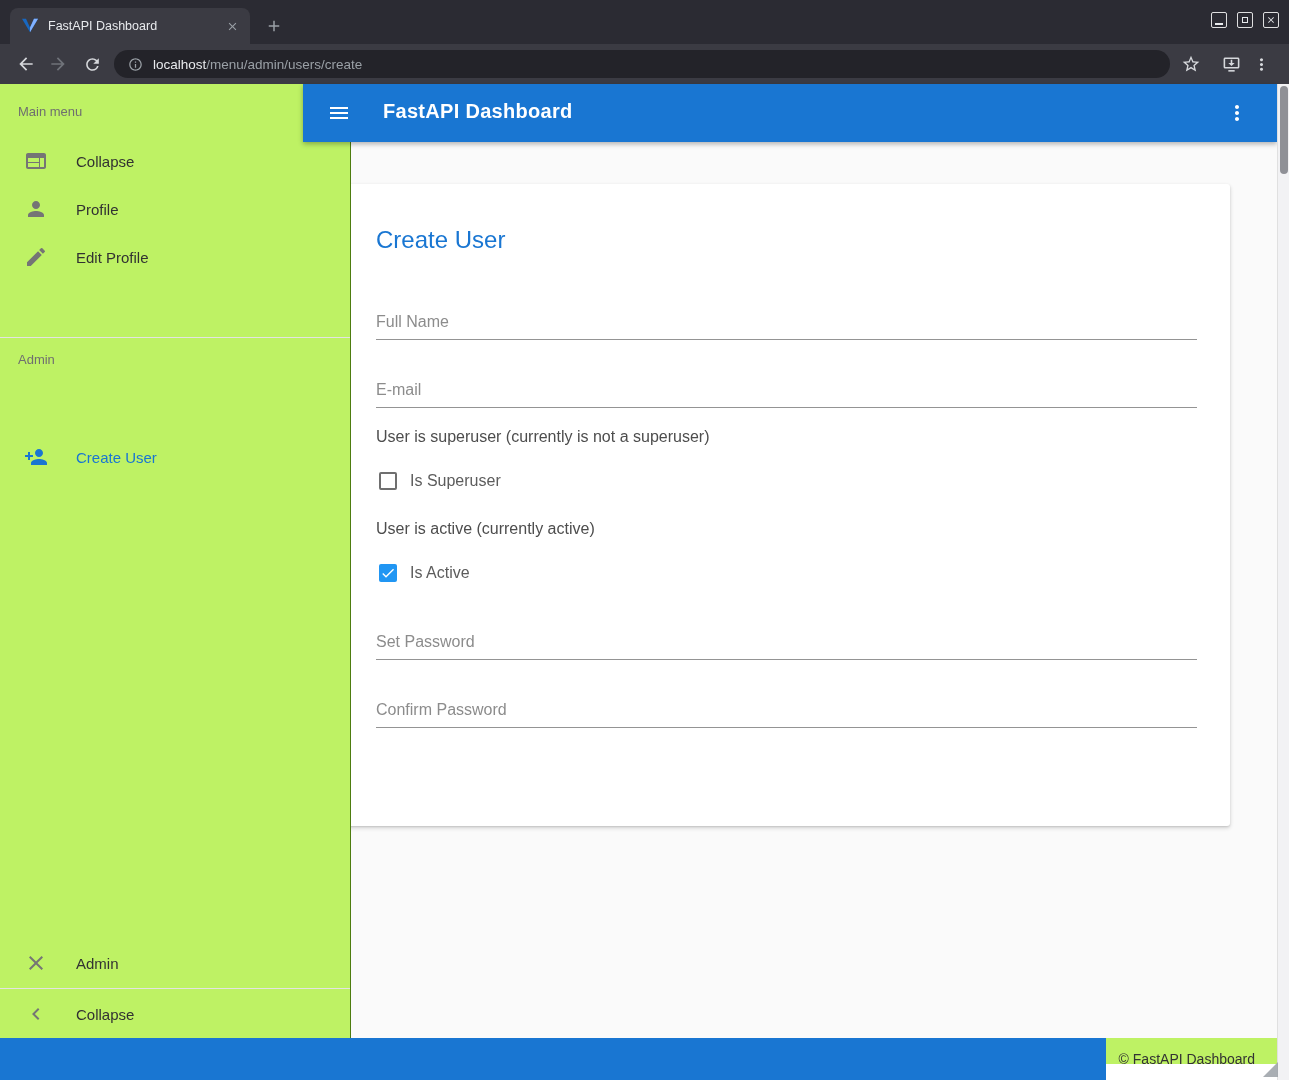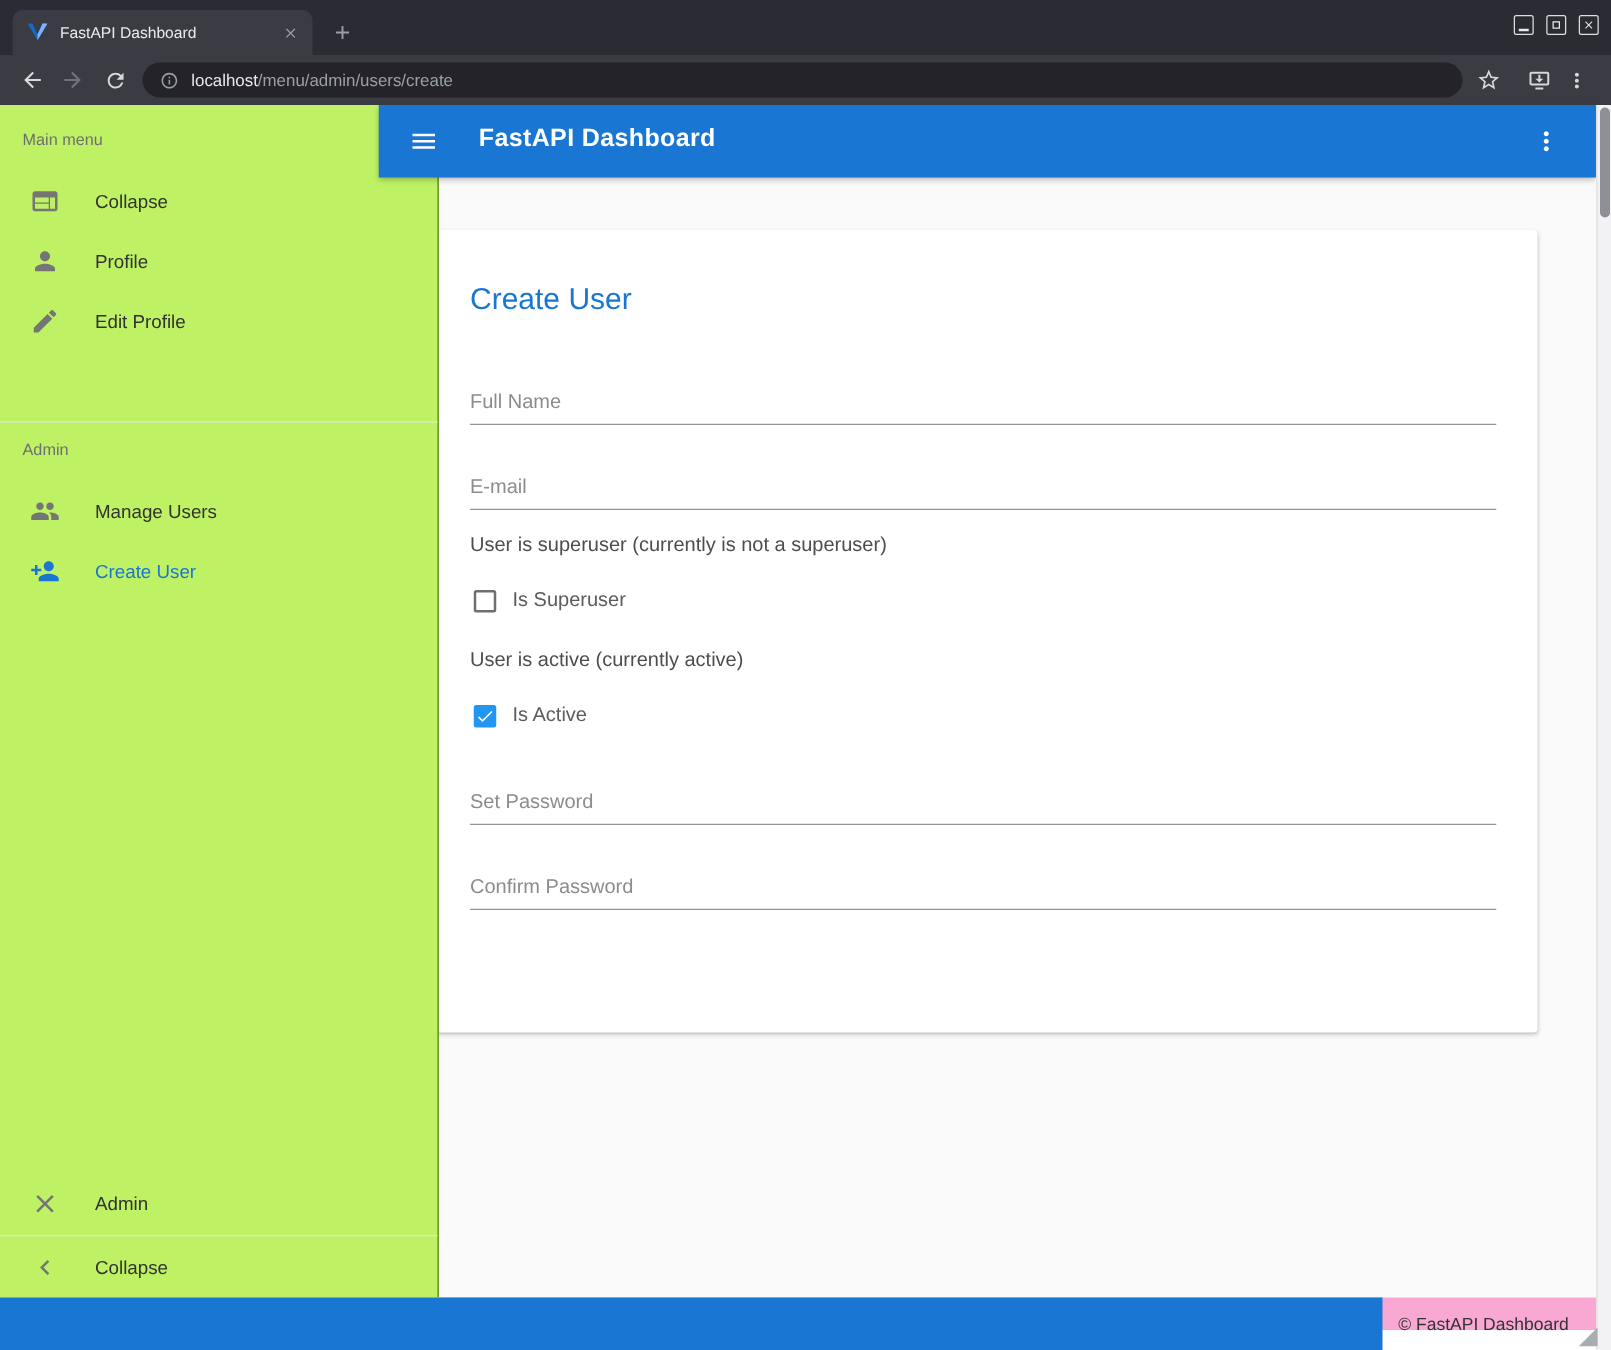--- a/index.html
+++ b/index.html
@@ -81,21 +81,21 @@
   .cb.checked{background:#2196f3;display:flex;align-items:center;justify-content:center;}
   .cb.checked svg{width:16px;height:16px;fill:#fff;}
   .cb-label{margin-left:13px;font-size:16px;color:#5c5c5c;}
 
   .btn-row{position:absolute;left:40px;top:567px;display:flex;gap:15px;}
   .btn{min-width:88px;height:36px;background:#f5f5f5;border:none;border-radius:2px;cursor:pointer;
        font-family:"Liberation Sans","DejaVu Sans",sans-serif;font-size:13px;font-weight:700;
        color:#3c3c3c;letter-spacing:.6px;padding:0 16px;
        box-shadow:0 3px 1px -2px rgba(0,0,0,.2),0 2px 2px 0 rgba(0,0,0,.14),0 1px 5px 0 rgba(0,0,0,.12);}
 
-  .footer{position:absolute;left:0;top:1038px;width:1277px;height:26px;background:#f9a8d4;z-index:2;}
+  .footer{position:absolute;left:0;top:1038px;width:1277px;height:26px;background:#bef264;z-index:2;}
   .footer-accent{position:absolute;left:0;top:0;width:1106px;height:42px;background:#1976d2;}
   .footer-copy{position:absolute;right:0;top:0;height:42px;display:flex;align-items:center;
                padding-right:22px;font-size:14px;color:#333;}
 
   .scrollbar{position:absolute;left:1277px;top:84px;width:12px;height:996px;background:#f2f2f4;
              border-left:1px solid #e0e0e0;box-sizing:border-box;z-index:4;}
   .thumb{position:absolute;left:2px;top:2px;width:8px;height:88px;background:#8f9096;border-radius:4px;cursor:pointer;}
   .grip{position:absolute;right:11px;bottom:3px;width:0;height:0;border-bottom:15px solid #9aa0a6;
         border-left:15px solid transparent;z-index:6;opacity:.85;}
 </style>
@@ -209,28 +209,20 @@
             <path d="M3 17.25V21h3.75L17.81 9.94l-3.75-3.75L3 17.25zM20.71 7.04c.39-.39.39-1.02 0-1.41l-2.34-2.34a.996.996 0 0 0-1.41 0l-1.83 1.83 3.75 3.75 1.83-1.83z"></path>
           </svg>
       </span>
       <span class="nav-label">Edit Profile</span>
     </div>
 
 
     <div class="divider dv1"></div>
     <div class="section-label sl-admin">Admin</div>
 
-    <div class="nav-item ni-manage">
-      <span class="nav-icon">
-        <svg viewBox="0 0 24 24">
-            <path d="M16 11c1.66 0 2.99-1.34 2.99-3S17.66 5 16 5c-1.66 0-3 1.34-3 3s1.34 3 3 3zm-8 0c1.66 0 2.99-1.34 2.99-3S9.66 5 8 5C6.34 5 5 6.34 5 8s1.34 3 3 3zm0 2c-2.33 0-7 1.17-7 3.5V19h14v-2.5c0-2.33-4.67-3.5-7-3.5zm8 0c-.29 0-.62.02-.97.05 1.16.84 1.97 1.97 1.97 3.45V19h6v-2.5c0-2.33-4.67-3.5-7-3.5z"></path>
-          </svg>
-      </span>
-      <span class="nav-label">Manage Users</span>
-    </div>
 
     <div class="nav-item ni-create active">
       <span class="nav-icon">
         <svg viewBox="0 0 24 24">
             <path d="M15 12c2.21 0 4-1.79 4-4s-1.79-4-4-4-4 1.79-4 4 1.79 4 4 4zm-9-2V7H4v3H1v2h3v3h2v-3h3v-2H6zm9 4c-2.67 0-8 1.34-8 4v2h16v-2c0-2.66-5.33-4-8-4z"></path>
           </svg>
       </span>
       <span class="nav-label">Create User</span>
     </div>
 

